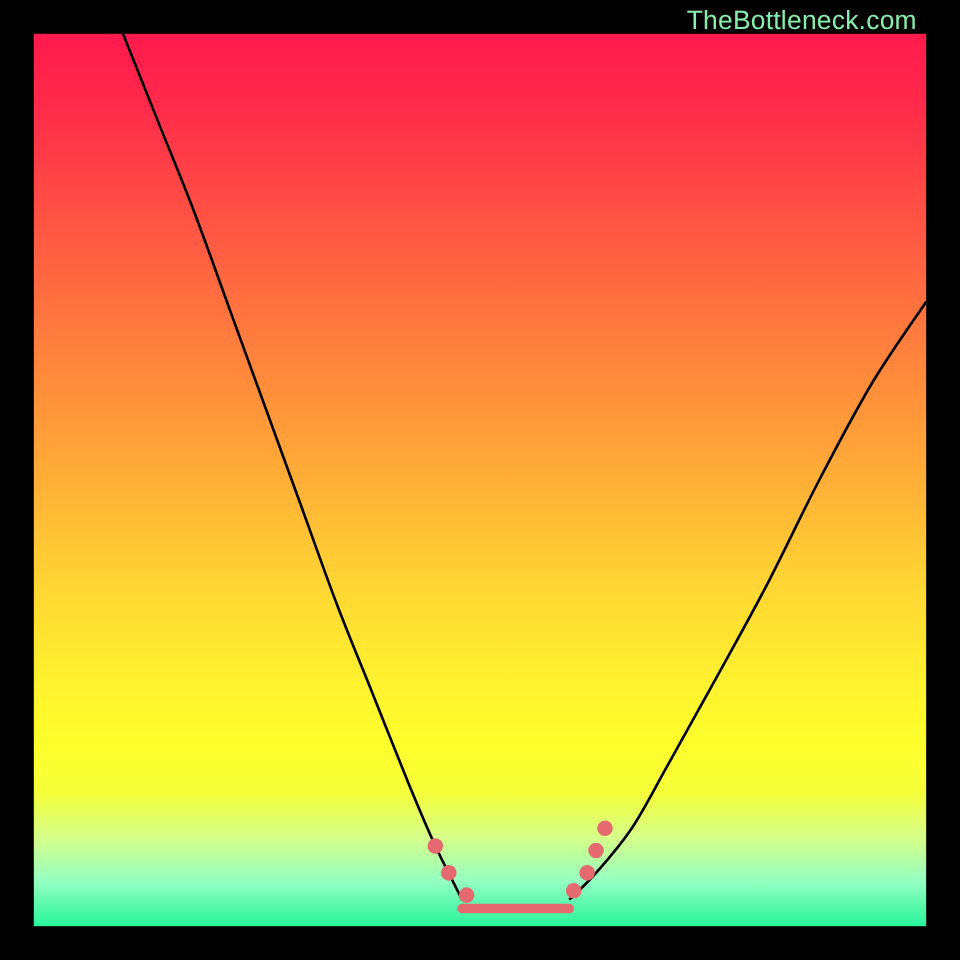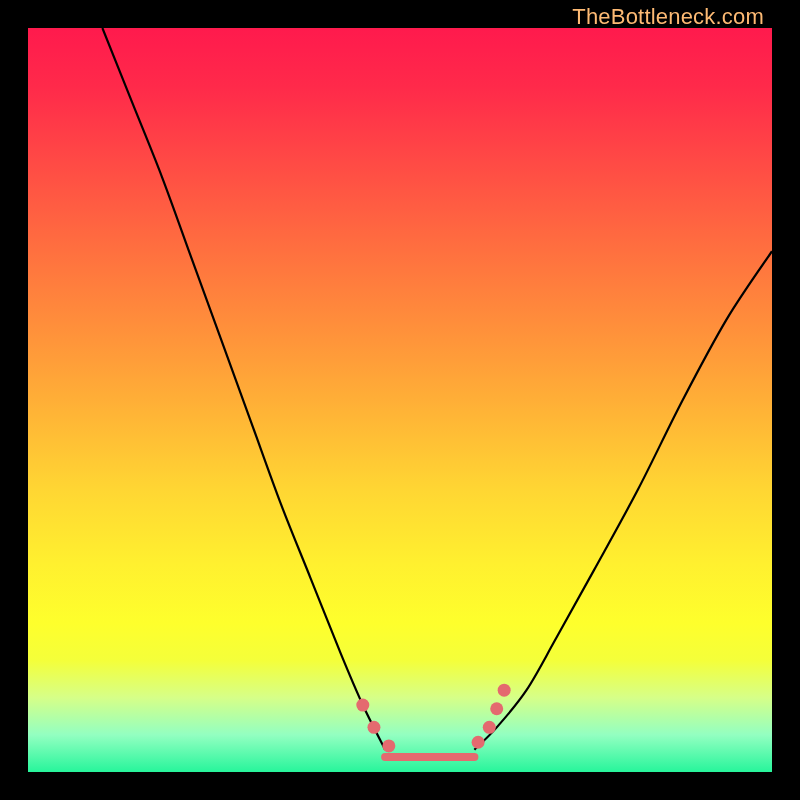--- a/index.html
+++ b/index.html
@@ -48,21 +48,21 @@
       #f4ff3a 85%,
       #d6ff88 90%,
       #93ffc1 95%,
       #27f59b 100%
     );
   }
   .watermark {
     position: absolute;
     top: 4px;
     right: 36px;
-    color: #fdba74;
+    color: #86efac;
     font-size: 22px;
     font-weight: 500;
     letter-spacing: 0.2px;
     z-index: 20;
     user-select: none;
   }
   svg.curves {
     position: absolute;
     top: 0;
     left: 0;

